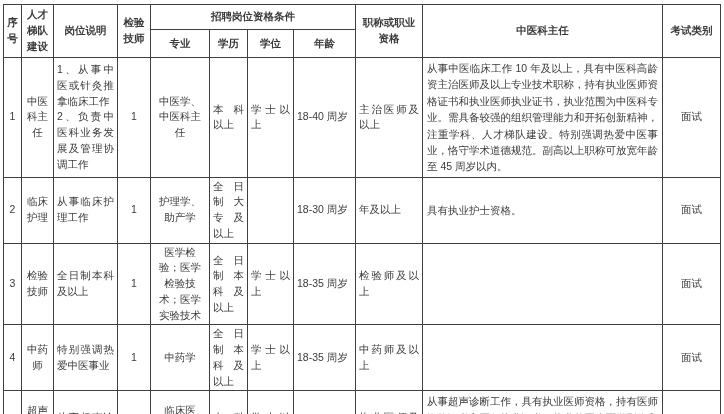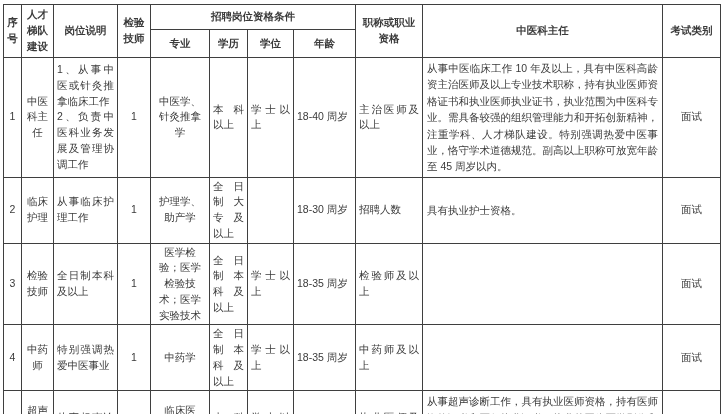--- a/index.html
+++ b/index.html
@@ -68,39 +68,39 @@
       <th>学位</th>
       <th>年龄</th>
     </tr>
 
     <tr class="r1">
       <td class="c">1</td>
       <td class="c">中医科主任</td>
       <td class="j pre">1、从事中医或针灸推拿临床工作
 2、负责中医科业务发展及管理协调工作</td>
       <td class="c">1</td>
-      <td class="c">中医学、针灸推拿学</td>
+      <td class="c">中医学、中医科主任</td>
       <td class="j">本科以上</td>
       <td class="j">学士以上</td>
       <td class="j">18-40 周岁</td>
       <td class="j">主治医师及以上</td>
       <td class="qita">从事中医临床工作 10 年及以上，具有中医科高龄资主治医师及以上专业技术职称，持有执业医师资格证书和执业医师执业证书，执业范围为中医科专业。需具备较强的组织管理能力和开拓创新精神，注重学科、人才梯队建设。特别强调热爱中医事业，恪守学术道德规范。副高以上职称可放宽年龄至 45 周岁以内。</td>
       <td class="c">面试</td>
     </tr>
 
     <tr class="r2">
       <td class="c">2</td>
       <td class="c">临床护理</td>
       <td class="j">从事临床护理工作</td>
       <td class="c">1</td>
       <td class="c">护理学、助产学</td>
       <td class="j">全日制大专及以上</td>
       <td class="j"></td>
       <td class="j">18-30 周岁</td>
-      <td class="j">招聘人数</td>
+      <td class="j">年及以上</td>
       <td class="qita">具有执业护士资格。</td>
       <td class="c">面试</td>
     </tr>
 
     <tr class="r3">
       <td class="c">3</td>
       <td class="c">检验技师</td>
       <td class="j">全日制本科及以上</td>
       <td class="c">1</td>
       <td class="c">医学检验；医学检验技术；医学实验技术</td>

